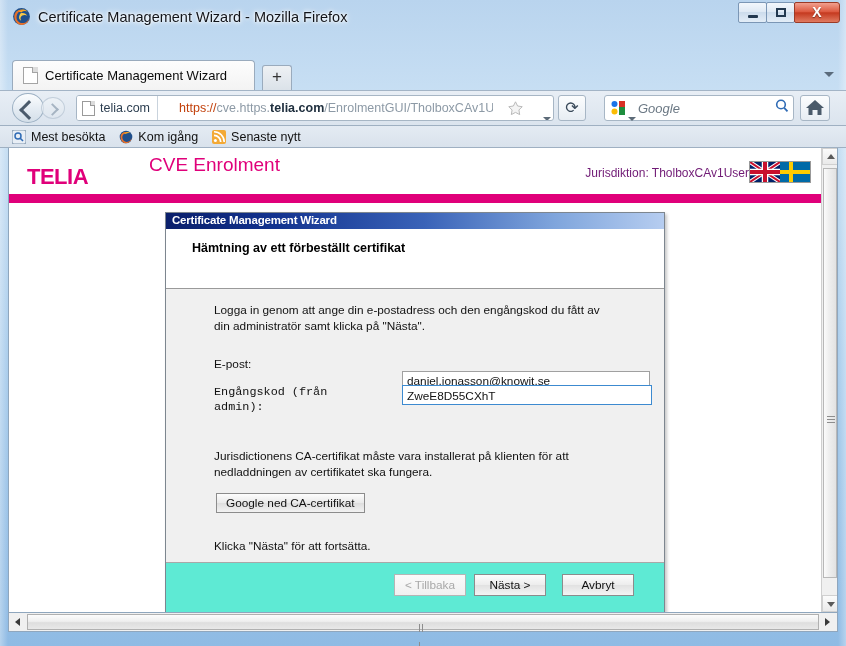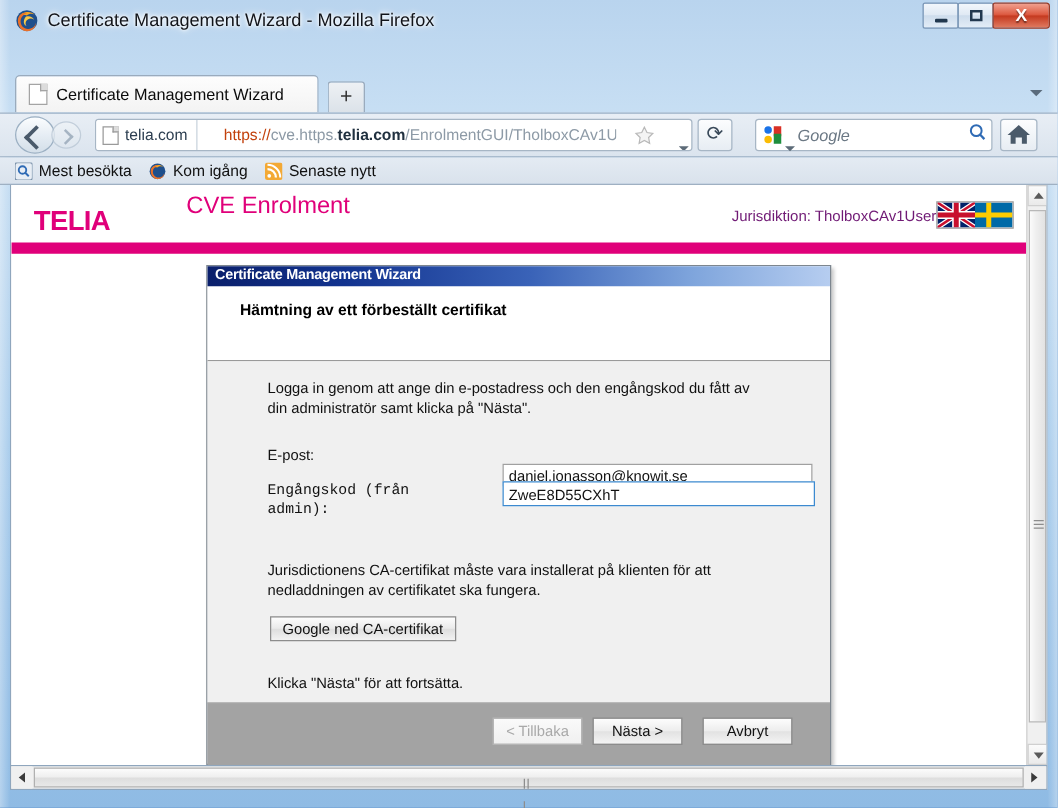--- a/index.html
+++ b/index.html
@@ -402,21 +402,21 @@
     font-size: 11.8px; color: #111;
     text-align: center; line-height: 18px;
     padding: 0 9px;
   }
   .p-next {
     position: absolute; left: 48px; top: 250px;
     font-size: 11.8px; color: #111;
   }
   .wiz-foot {
     position: absolute; left: 0; top: 349px; width: 498px; height: 49px;
-    background: #a3a3a3;
+    background: #5eead4;
     border-top: 1px solid #a8a8a8;
   }
   .wbtn {
     position: absolute; top: 11px;
     width: 72px; height: 22px;
     background: linear-gradient(180deg,#fdfdfd 0%, #ededed 48%, #e2e2e2 52%, #f4f4f4 100%);
     border: 1px solid #8c8c8c;
     box-sizing: border-box;
     font-size: 11.8px; color: #111;
     text-align: center; line-height: 20px;

